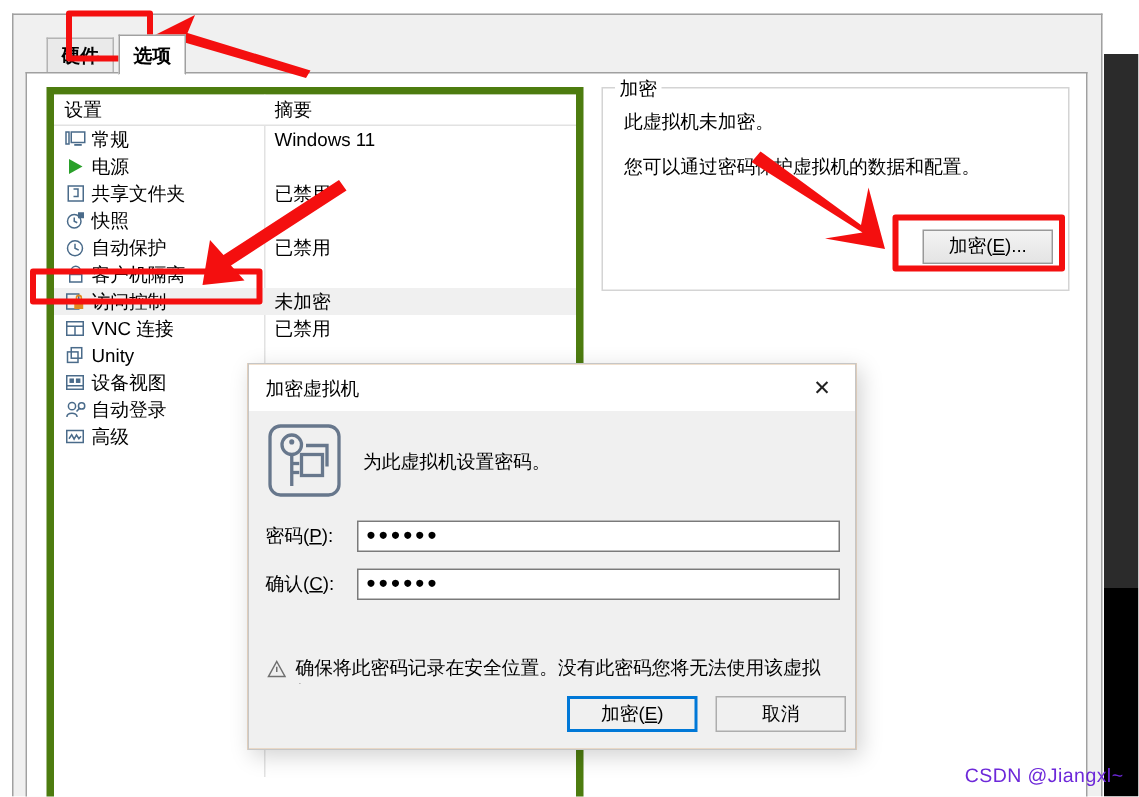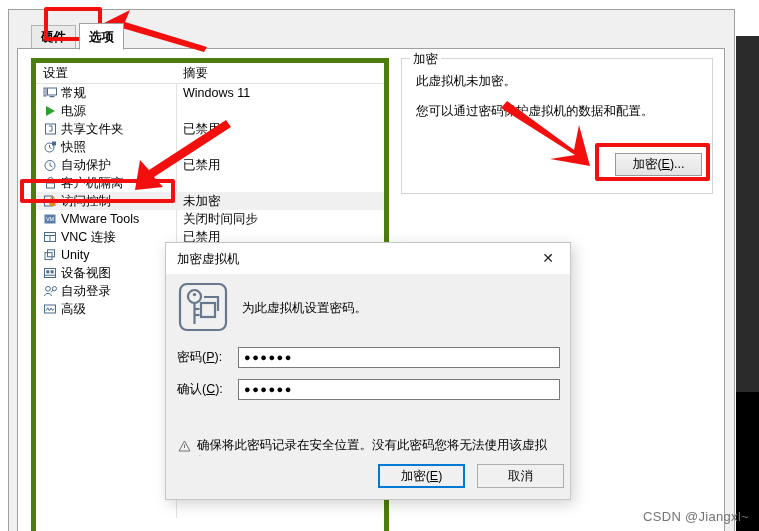--- a/index.html
+++ b/index.html
@@ -330,21 +330,21 @@
     left: 311px;
     background: #f0f0f0;
     border: 1px solid #adadad;
   }
 
   
   .watermark {
     position: absolute;
     right: 10px; bottom: 7px;
     font-size: 13px;
-    color: #737373;
+    color: #6d28d9;
     font-family: "Liberation Sans", "DejaVu Sans", sans-serif;
     letter-spacing: 0.3px;
     z-index: 50;
   }
 </style>
 </head>
 <body>
 
 <div id="root">
 
@@ -445,30 +445,20 @@
             <svg width="15" height="14" viewBox="0 0 15 14">
                 <rect x="1.5" y="2" width="8" height="10" fill="none" stroke="#4a6b8a" stroke-width="1"></rect>
                 <rect x="6.5" y="6" width="6" height="6" fill="#e08a20"></rect>
                 <path d="M8 6 L8 4.5 A1.6 1.6 0 0 1 11.2 4.5 L11.2 6" fill="none" stroke="#e08a20" stroke-width="1.1"></path>
               </svg>
           </div>
           <div class="label-cell">访问控制</div>
           <div class="summary-cell">未加密</div>
         </div>
 
-        <div class="row">
-          <div class="icon-cell">
-            <svg width="15" height="14" viewBox="0 0 15 14">
-                <rect x="1.5" y="2.5" width="11" height="9" fill="#5b7fa6"></rect>
-                <text x="7" y="9.3" font-size="5.5" fill="#ffffff" text-anchor="middle" font-family="Liberation Sans">VM</text>
-              </svg>
-          </div>
-          <div class="label-cell">VMware Tools</div>
-          <div class="summary-cell">关闭时间同步</div>
-        </div>
 
         <div class="row">
           <div class="icon-cell">
             <svg width="15" height="14" viewBox="0 0 15 14">
                 <rect x="1.5" y="2.5" width="11" height="9" fill="none" stroke="#4a6b8a" stroke-width="1"></rect>
                 <line x1="1.5" y1="5.5" x2="12.5" y2="5.5" stroke="#4a6b8a" stroke-width="1"></line>
                 <line x1="7" y1="5.5" x2="7" y2="11.5" stroke="#4a6b8a" stroke-width="1"></line>
               </svg>
           </div>
           <div class="label-cell">VNC 连接</div>

